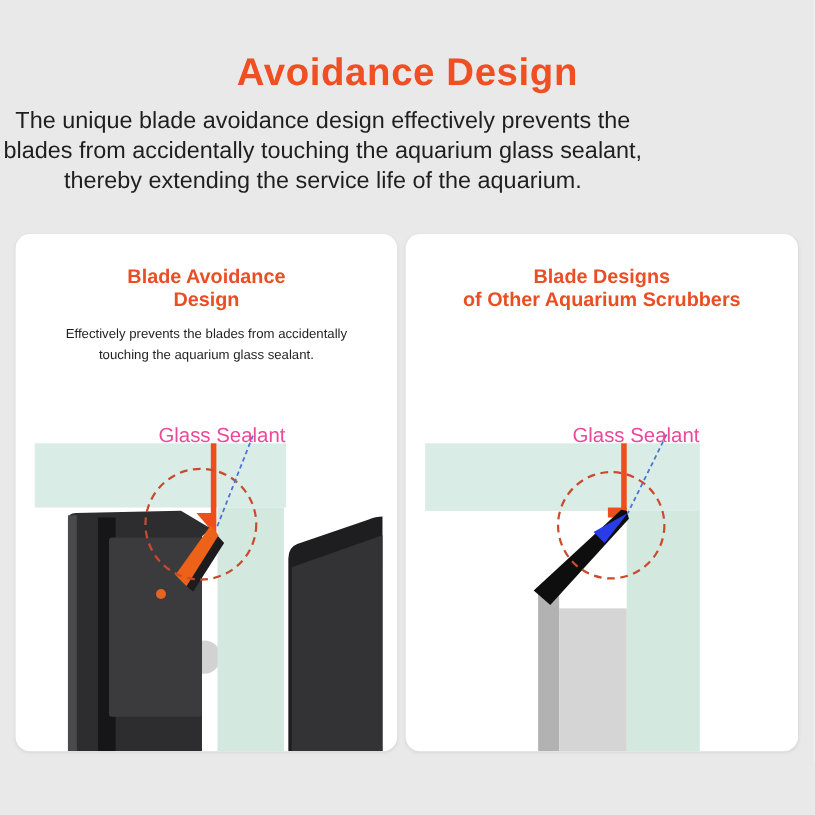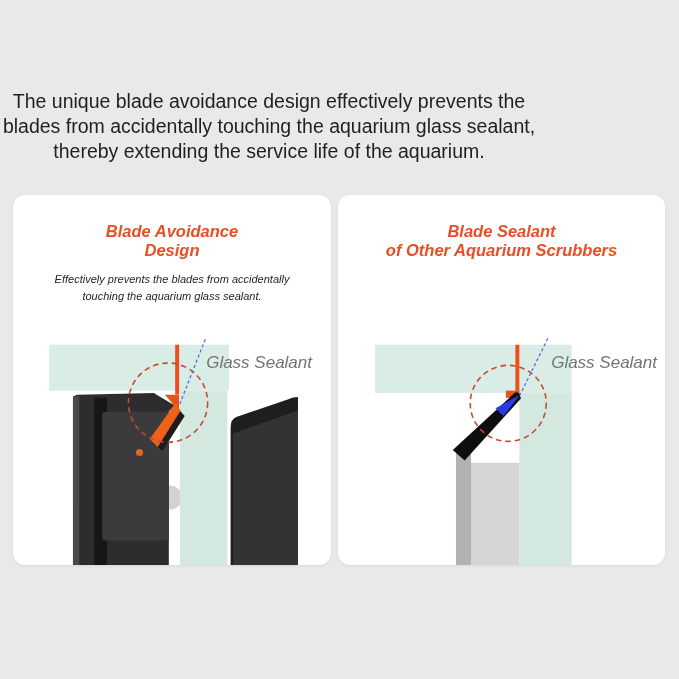--- a/index.html
+++ b/index.html
@@ -10,51 +10,52 @@
     position:absolute;top:42px;left:0;width:679px;
     text-align:center;font-size:32px;font-weight:700;color:#F04E23;letter-spacing:0.5px;
   }
   .main-desc{
     position:absolute;top:89px;left:0;width:538px;
     text-align:center;font-size:19.5px;line-height:25px;color:#1F1F1F;
     white-space:pre-line;font-weight:500;
   }
 
   .card{
-    position:absolute;top:195px;height:370px;background:#FFFFFF;
-    border-radius:12px;overflow:hidden;box-shadow:0 1px 3px rgba(0,0,0,0.07);font-style:italic;
+    position:absolute;top:195px;height:431px;background:#FFFFFF;
+    border-radius:12px;overflow:hidden;box-shadow:0 1px 3px rgba(0,0,0,0.07);
   }
   .card.left{left:13px;width:318px;}
   .card.right{left:338px;width:327px;}
 
   .card-heading{
     position:absolute;top:27px;left:0;width:100%;
     text-align:center;font-size:16.5px;font-weight:700;line-height:19px;
     color:#E94E24;white-space:pre-line;
   }
   .card-body{
     position:absolute;top:76px;left:0;width:100%;
     text-align:center;font-size:11px;line-height:17px;color:#1F1F1F;
     white-space:pre-line;
   }
 
   .illustration{position:absolute;left:0;top:0;width:100%;height:100%;}
 
   .callout-label{
-    position:absolute;top:158px;width:180px;text-align:right;
-    font-size:17px;color:#737373;font-weight:500;
+    position:absolute;top:158px;width:180px;text-align:left;
+    font-size:17px;color:#ec4899;font-weight:500;
   }
   .card.left  .callout-label{left:119px;}
   .card.right .callout-label{left:139px;}
 </style>
 </head>
 <body>
 
 <div class="canvas">
 
+  <div class="main-title">Avoidance Design</div>
   <div class="main-desc">The unique blade avoidance design effectively prevents the
 blades from accidentally touching the aquarium glass sealant,
 thereby extending the service life of the aquarium.</div>
 
   <div class="card left">
     <div class="card-heading">Blade Avoidance
 Design</div>
     <div class="card-body">Effectively prevents the blades from accidentally
 touching the aquarium glass sealant.</div>
 
@@ -81,21 +82,21 @@
       <polygon points="236,301 318,272 318,467 236,467" fill="#333335"></polygon>
 
       <circle cx="154" cy="262" r="50" fill="none" stroke="#C94A2E" stroke-width="2" stroke-dasharray="7 5"></circle>
       <line x1="201" y1="182" x2="168" y2="266" stroke="#4A74D8" stroke-width="1.6" stroke-dasharray="4 3"></line>
     </svg>
 
     <div class="callout-label">Glass Sealant</div>
   </div>
 
   <div class="card right">
-    <div class="card-heading">Blade Sealant
+    <div class="card-heading">Blade Designs
 of Other Aquarium Scrubbers</div>
 
     <svg class="illustration" viewBox="0 0 327 467" xmlns="http://www.w3.org/2000/svg">
 
       <rect x="4" y="189" width="248" height="61" fill="#D9ECE5"></rect>
       <rect x="186" y="250" width="66" height="217" fill="#D3E9E0"></rect>
 
       <rect x="181" y="189" width="5" height="60" fill="#ED4F1C"></rect>
       <rect x="169" y="247" width="17" height="9" fill="#ED4F1C"></rect>
 

